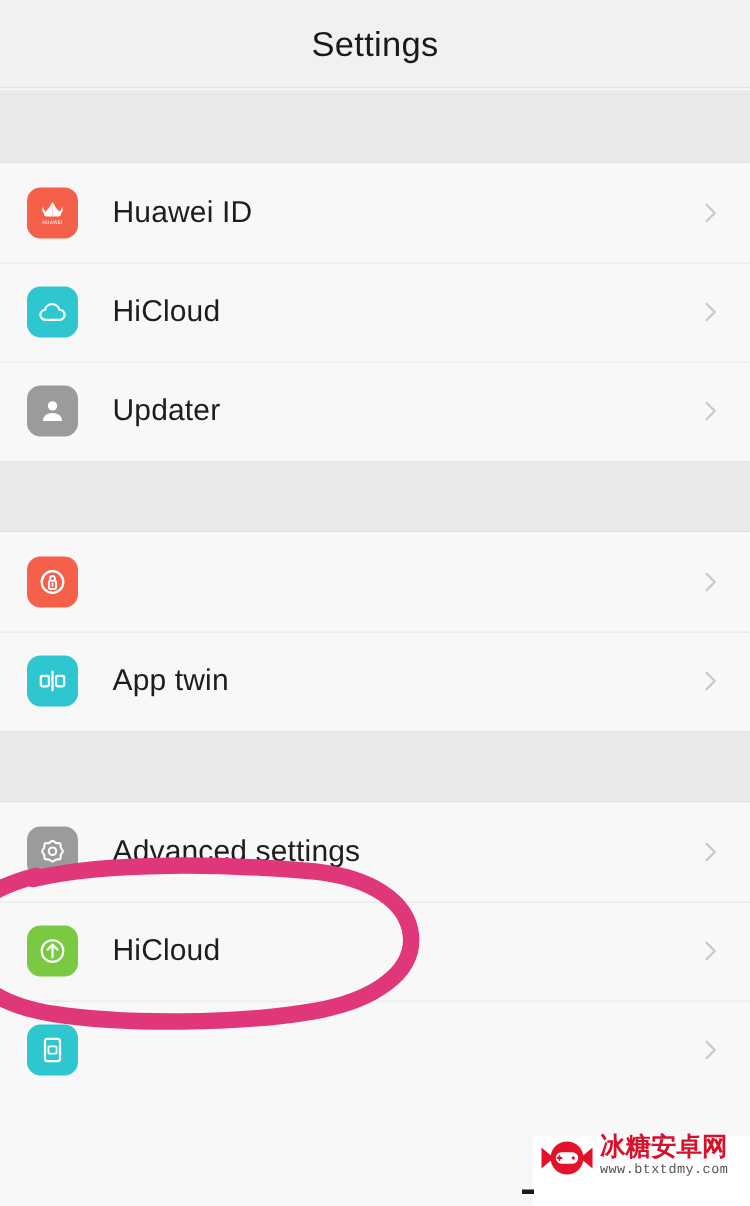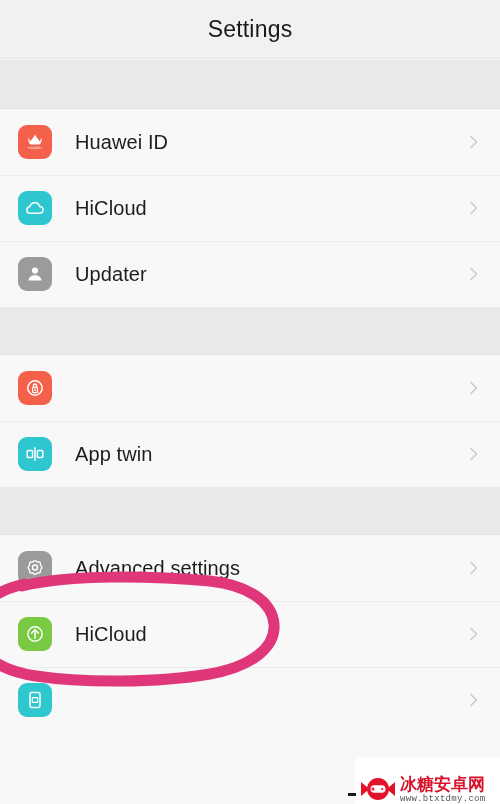--- a/index.html
+++ b/index.html
@@ -101,21 +101,21 @@
 
   
   .watermark {
     position:absolute;
     right:0px;
     bottom:0px;
     width:145px;
     height:47px;
     background:#ffffff;
     display:flex;
-    align-items:flex-end;
+    align-items:flex-start;
     z-index:40;
     padding-left:3px;
   }
   .wm-logo { flex:0 0 40px; height:30px; }
   .wm-text { margin-left:2px; line-height:1; }
   .wm-cn {
     font-size:17px;
     font-weight:bold;
     color:#d8112b;
     letter-spacing:0px;

